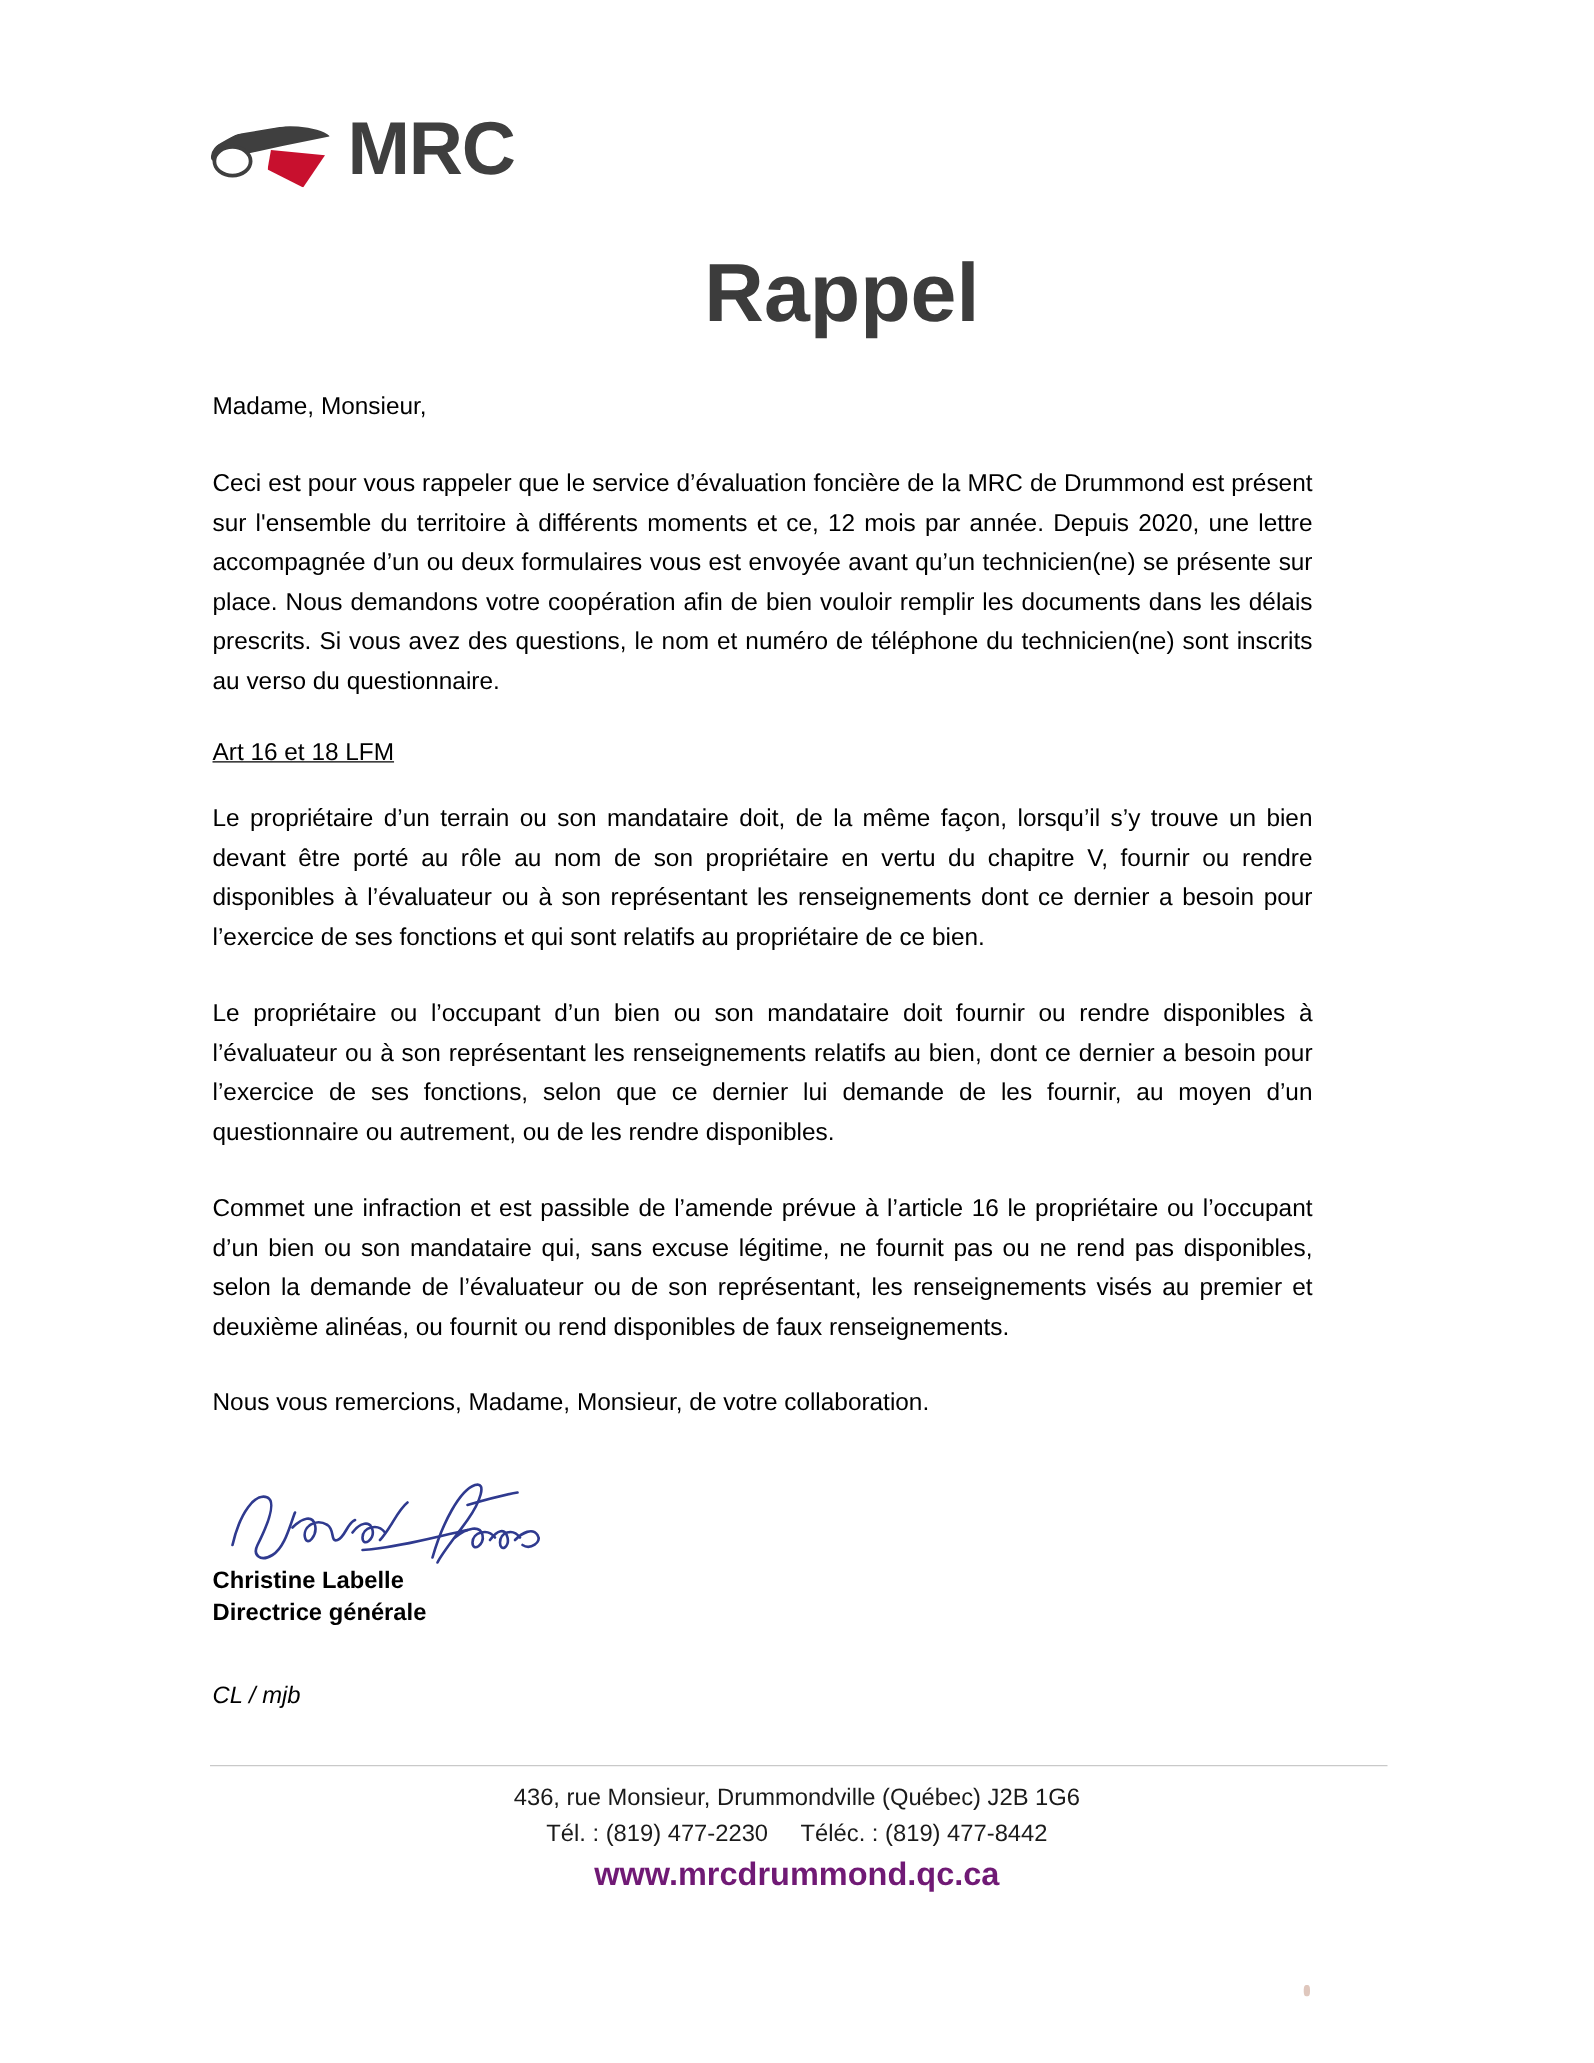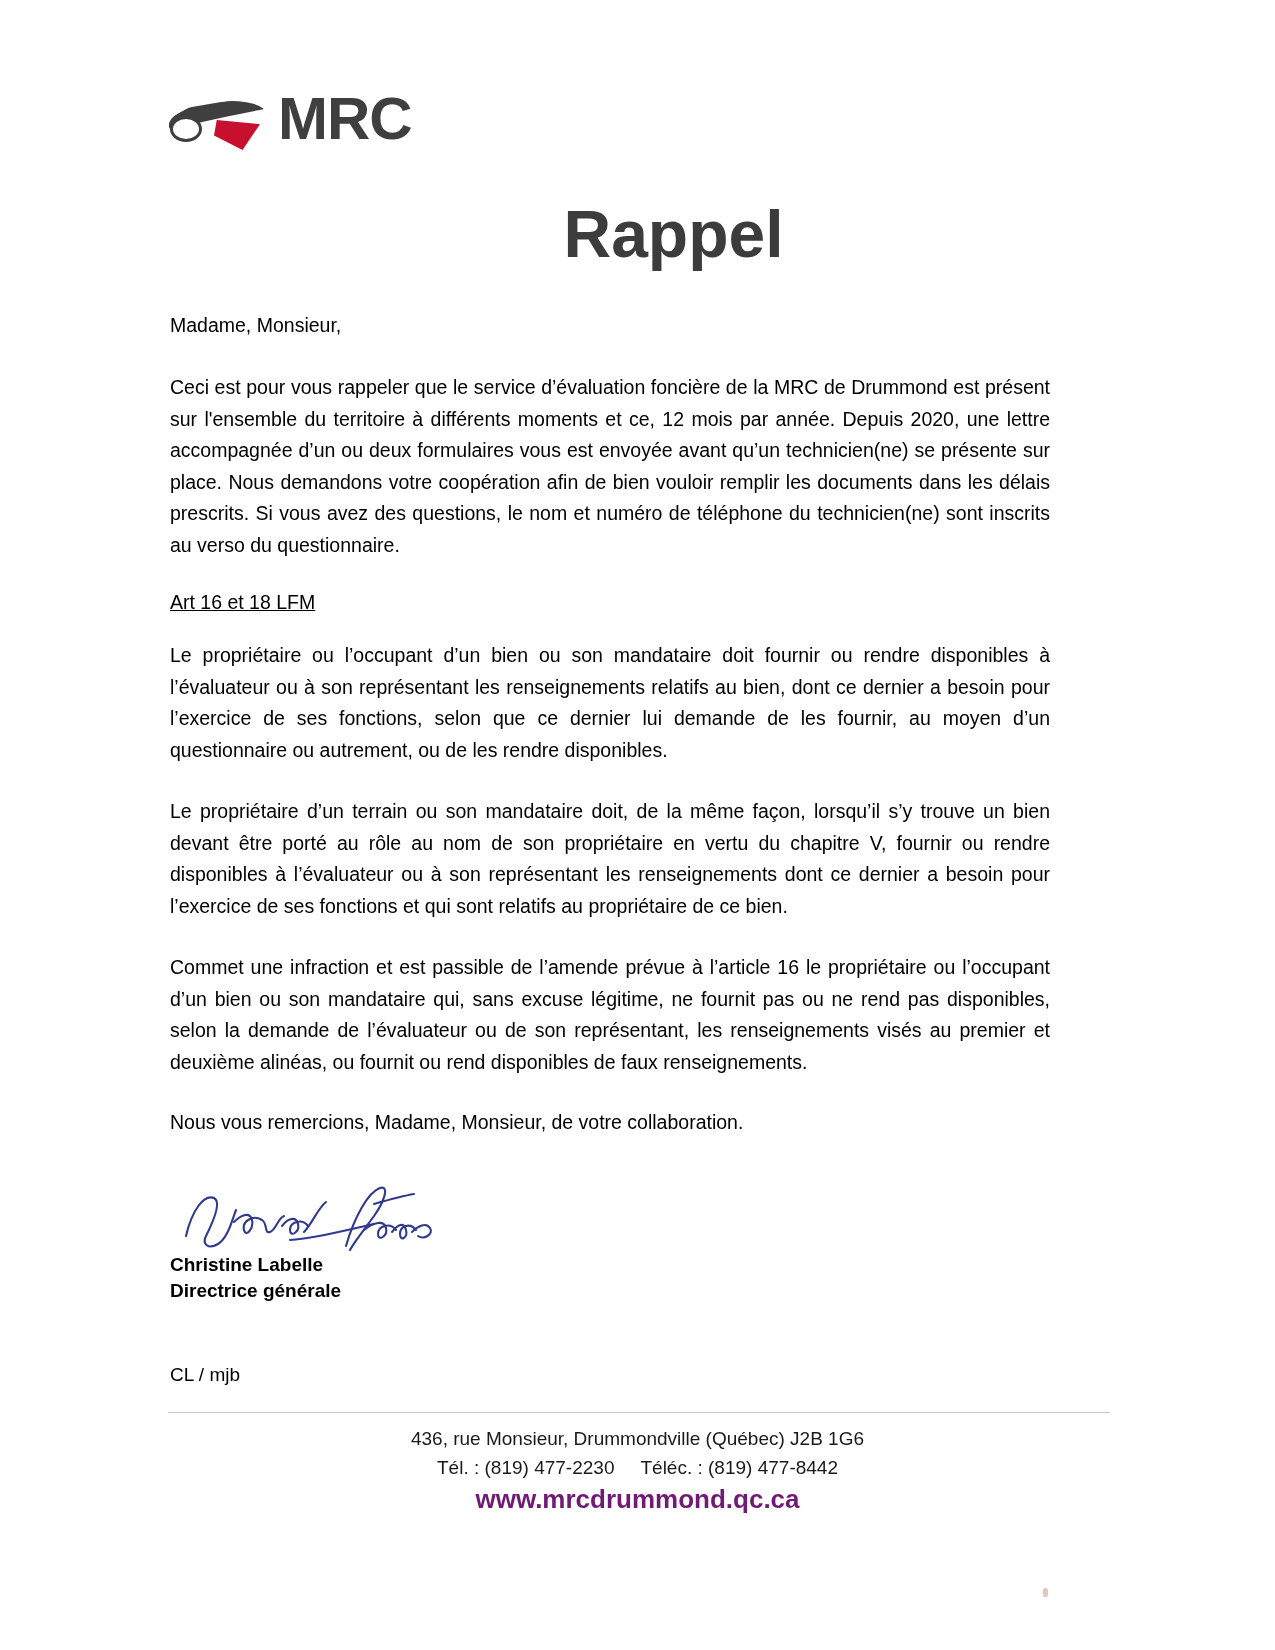--- a/index.html
+++ b/index.html
@@ -152,21 +152,22 @@
     line-height: 26px;
     margin-top: -6px;
   }
   .sig-role {
     font-size: 19px;
     font-weight: bold;
     line-height: 26px;
   }
   .initials {
     font-size: 19px;
-    margin-top: 60px;
+    margin-top: 42px;
+    font-style: italic;
   }
 
   
   .footer-rule {
     position: absolute;
     top: 1412px;
     left: 168px;
     width: 942px;
     height: 1px;
     background: #c9c9c9;
@@ -221,22 +222,22 @@
 
   <div class="doc-title">Rappel</div>
 
   <div class="body-area">
     <div class="salutation">Madame, Monsieur,</div>
 
     <p class="para">Ceci est pour vous rappeler que le service d’évaluation foncière de la MRC de Drummond est présent sur l'ensemble du territoire à différents moments et ce, 12 mois par année. Depuis 2020, une lettre accompagnée d’un ou deux formulaires vous est envoyée avant qu’un technicien(ne) se présente sur place. Nous demandons votre coopération afin de bien vouloir remplir les documents dans les délais prescrits. Si vous avez des questions, le nom et numéro de téléphone du technicien(ne) sont inscrits au verso du questionnaire.</p>
 
     <div class="section-heading">Art 16 et 18 LFM</div>
 
+    <p class="para">Le propriétaire d’un terrain ou son mandataire doit, de la même façon, lorsqu’il s’y trouve un bien devant être porté au rôle au nom de son propriétaire en vertu du chapitre V, fournir ou rendre disponibles à l’évaluateur ou à son représentant les renseignements dont ce dernier a besoin pour l’exercice de ses fonctions et qui sont relatifs au propriétaire de ce bien.</p>
     <p class="para">Le propriétaire ou l’occupant d’un bien ou son mandataire doit fournir ou rendre disponibles à l’évaluateur ou à son représentant les renseignements relatifs au bien, dont ce dernier a besoin pour l’exercice de ses fonctions, selon que ce dernier lui demande de les fournir, au moyen d’un questionnaire ou autrement, ou de les rendre disponibles.</p>
-    <p class="para">Le propriétaire d’un terrain ou son mandataire doit, de la même façon, lorsqu’il s’y trouve un bien devant être porté au rôle au nom de son propriétaire en vertu du chapitre V, fournir ou rendre disponibles à l’évaluateur ou à son représentant les renseignements dont ce dernier a besoin pour l’exercice de ses fonctions et qui sont relatifs au propriétaire de ce bien.</p>
     <p class="para">Commet une infraction et est passible de l’amende prévue à l’article 16 le propriétaire ou l’occupant d’un bien ou son mandataire qui, sans excuse légitime, ne fournit pas ou ne rend pas disponibles, selon la demande de l’évaluateur ou de son représentant, les renseignements visés au premier et deuxième alinéas, ou fournit ou rend disponibles de faux renseignements.</p>
 
     <p class="closing">Nous vous remercions, Madame, Monsieur, de votre collaboration.</p>
   </div>
 
   <div class="signature-block">
     <svg class="signature-svg" width="260" height="78" viewBox="0 0 260 78">
       <g fill="none" stroke="#2f3a8f" stroke-width="2.1" stroke-linecap="round">
         <path d="M8 56 C14 30, 26 14, 36 18 C44 22, 34 44, 28 56 C24 64, 30 70, 40 64 C50 58, 54 40, 58 30"></path>
         <path d="M56 42 C64 34, 72 32, 74 40 C76 48, 68 58, 66 50 C64 42, 74 34, 84 40 C90 44, 86 54, 92 52 C98 50, 100 38, 106 36"></path>

